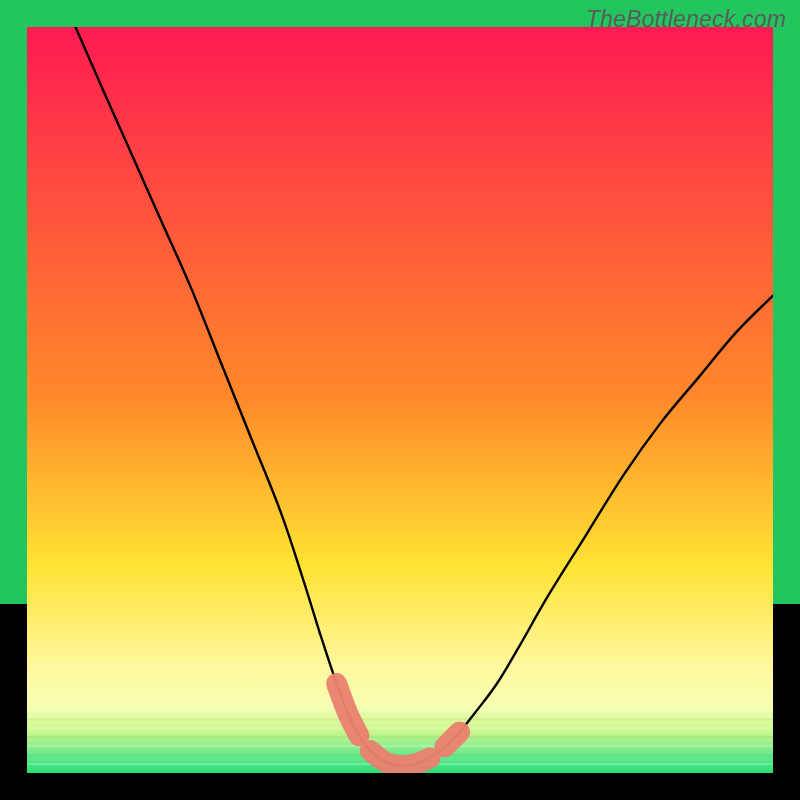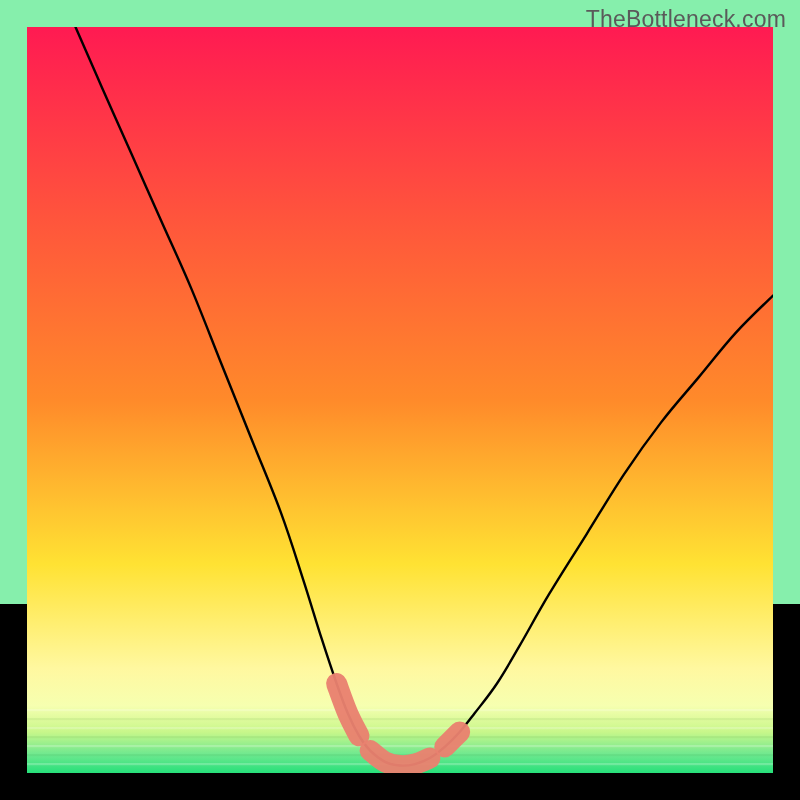--- a/index.html
+++ b/index.html
@@ -7,22 +7,23 @@
     padding: 0;
     width: 800px;
     height: 800px;
     background: #000;
     overflow: hidden;
     font-family: Arial, Helvetica, sans-serif;
   }
   .outer {
     width: 800px;
     height: 604px;
-    background: #86efac;
+    background: #22c55e;
     position: relative;
+    font-style: italic;
   }
   .watermark {
     position: absolute;
     top: 6px;
     right: 14px;
     color: #5a5a5a;
     font-size: 23px;
     font-weight: 500;
     letter-spacing: 0.2px;
     z-index: 5;

